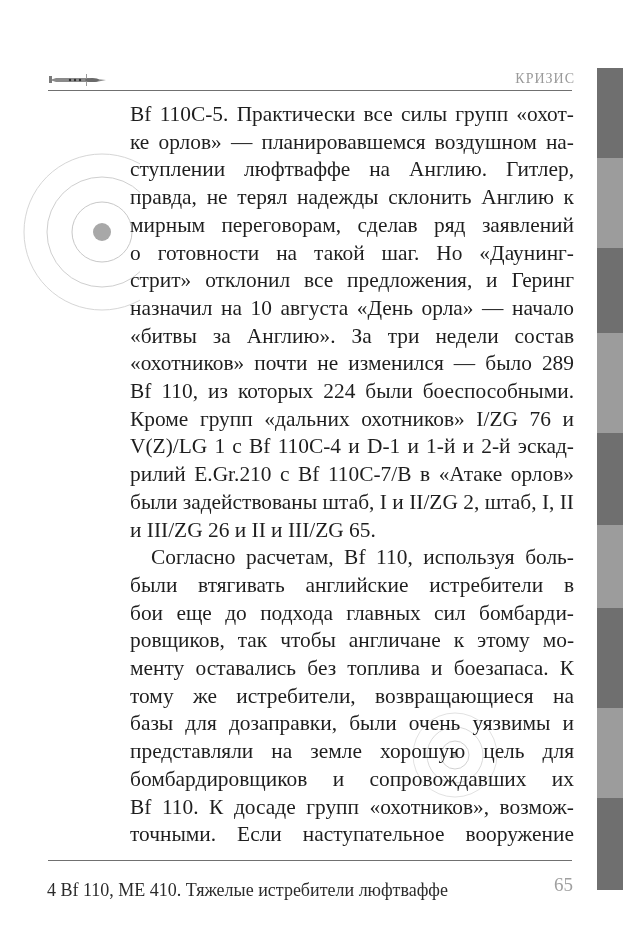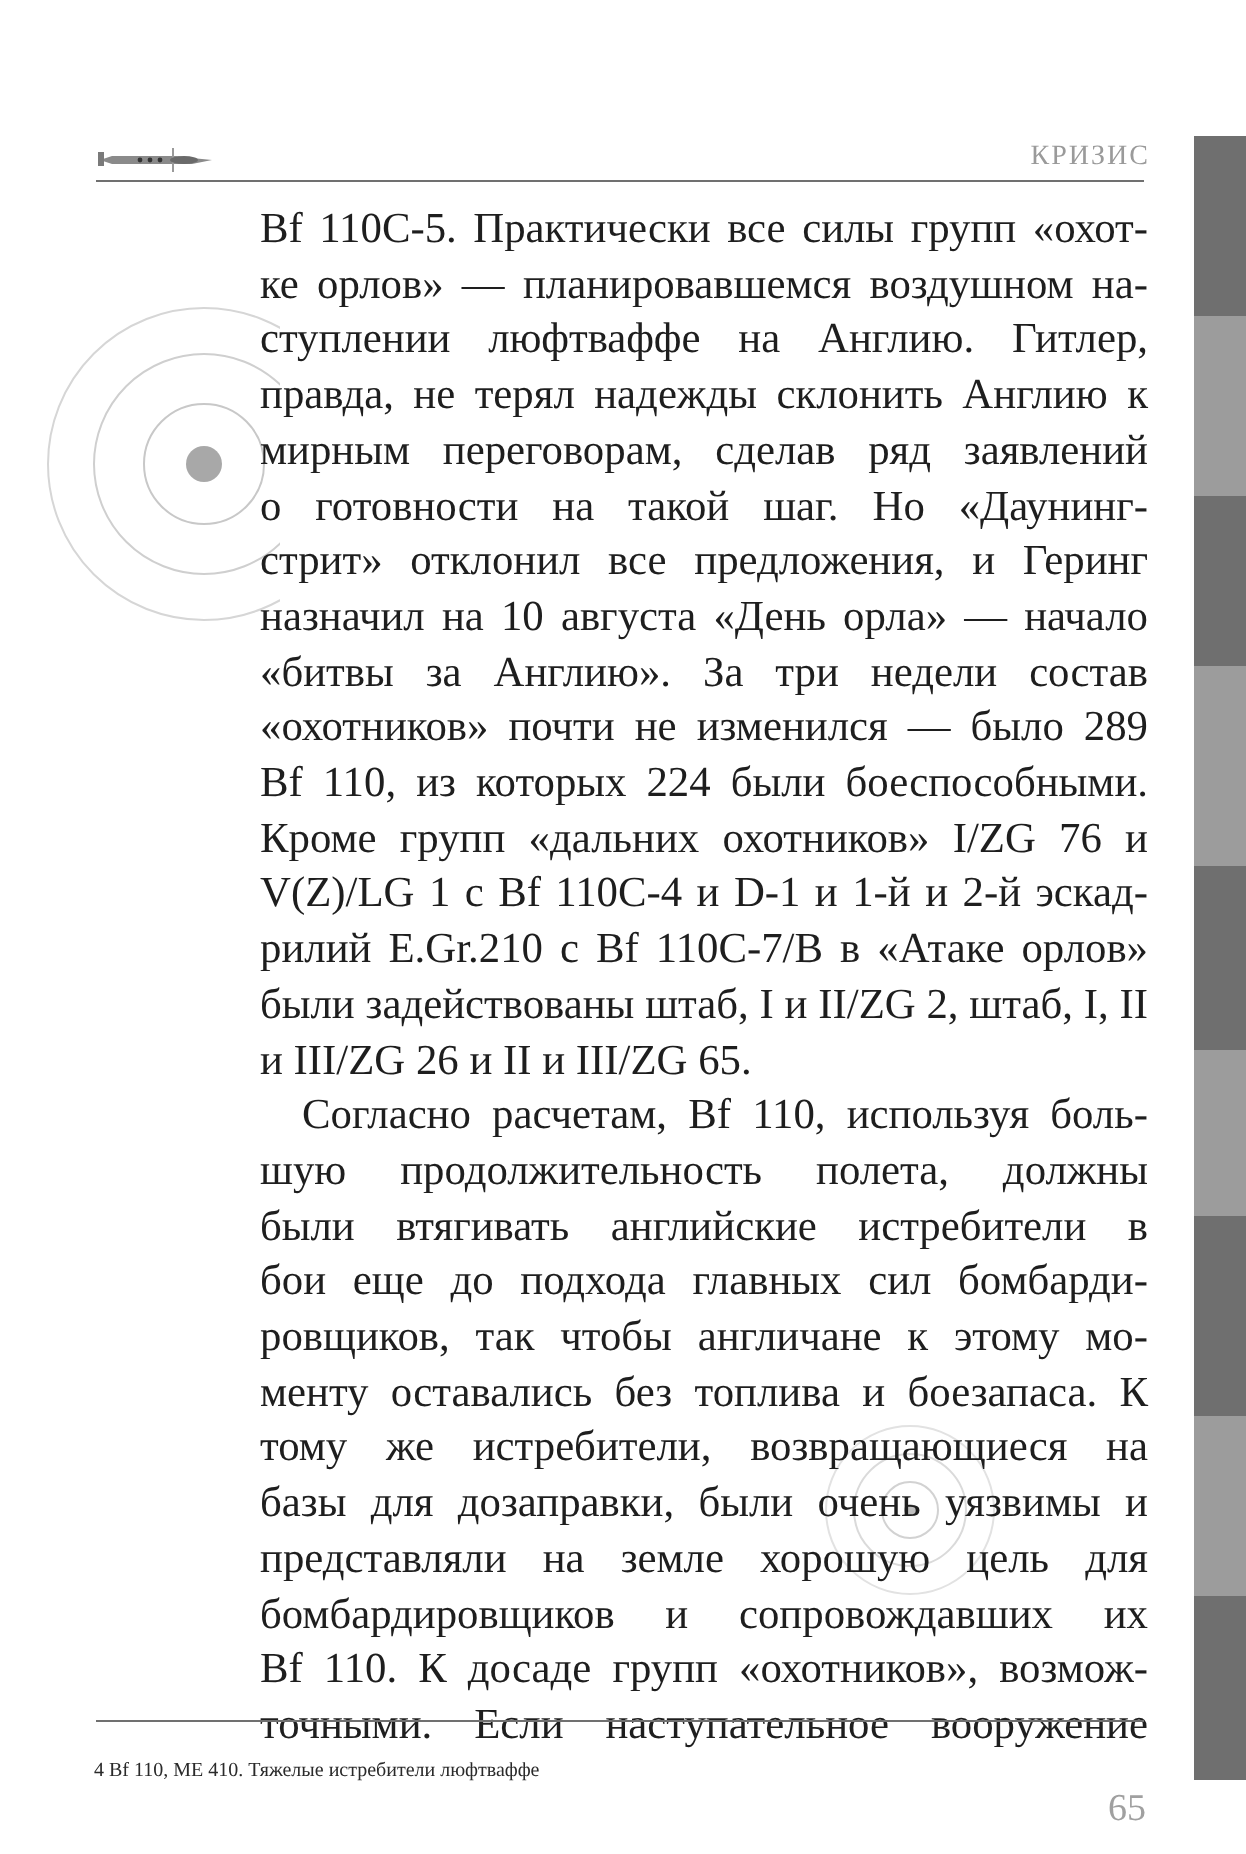--- a/index.html
+++ b/index.html
@@ -31,25 +31,25 @@
     }
     .line { display: block; white-space: nowrap; text-align: justify; text-align-last: justify; }
     .line.last { text-align-last: left; }
     .line.indent { padding-left: 21px; }
     .footer-rule {
       position: absolute; left: 48px; top: 860px; width: 524px; height: 1px;
       background: #707070;
     }
     .footer-title {
       position: absolute; left: 47px; top: 880px;
-      font-family: "Liberation Serif", serif; font-size: 10px; color: #2a2a2a;
+      font-family: "Liberation Serif", serif; font-size: 18px; color: #2a2a2a;
     }
     .page-number {
       position: absolute; right: 50px; top: 874px;
-      font-family: "Liberation Serif", serif; font-size: 19px; color: #a0a0a0; margin-top: 20px;
+      font-family: "Liberation Serif", serif; font-size: 19px; color: #a0a0a0;
     }
   </style>
 </head>
 <body>
 
 <div class="page">
 
   <div class="header-plane">
     <svg width="62" height="14" viewBox="0 0 62 14">
       <path d="M2 7 L8 5 L40 5 L48 6 L58 7 L48 9 L8 9 Z" fill="#8a8a8a"></path>
@@ -100,21 +100,20 @@
       <span class="line">назначил на 10 августа «День орла» — начало</span>
       <span class="line">«битвы за Англию». За три недели состав</span>
       <span class="line">«охотников» почти не изменился — было 289</span>
       <span class="line">Bf 110, из которых 224 были боеспособными.</span>
       <span class="line">Кроме групп «дальних охотников» I/ZG 76 и</span>
       <span class="line">V(Z)/LG 1 с Bf 110C-4 и D-1 и 1-й и 2-й эскад-</span>
       <span class="line">рилий E.Gr.210 с Bf 110C-7/B в «Атаке орлов»</span>
       <span class="line">были задействованы штаб, I и II/ZG 2, штаб, I, II</span>
       <span class="line last">и III/ZG 26 и II и III/ZG 65.</span>
       <span class="line indent">Согласно расчетам, Bf 110, используя боль-</span>
-      <span class="line">шую продолжительность полета, должны</span>
       <span class="line">были втягивать английские истребители в</span>
       <span class="line">бои еще до подхода главных сил бомбарди-</span>
       <span class="line">ровщиков, так чтобы англичане к этому мо-</span>
       <span class="line">менту оставались без топлива и боезапаса. К</span>
       <span class="line">тому же истребители, возвращающиеся на</span>
       <span class="line">базы для дозаправки, были очень уязвимы и</span>
       <span class="line">представляли на земле хорошую цель для</span>
       <span class="line">бомбардировщиков и сопровождавших их</span>
       <span class="line">Bf 110. К досаде групп «охотников», возмож-</span>
       <span class="line">точными. Если наступательное вооружение</span>

